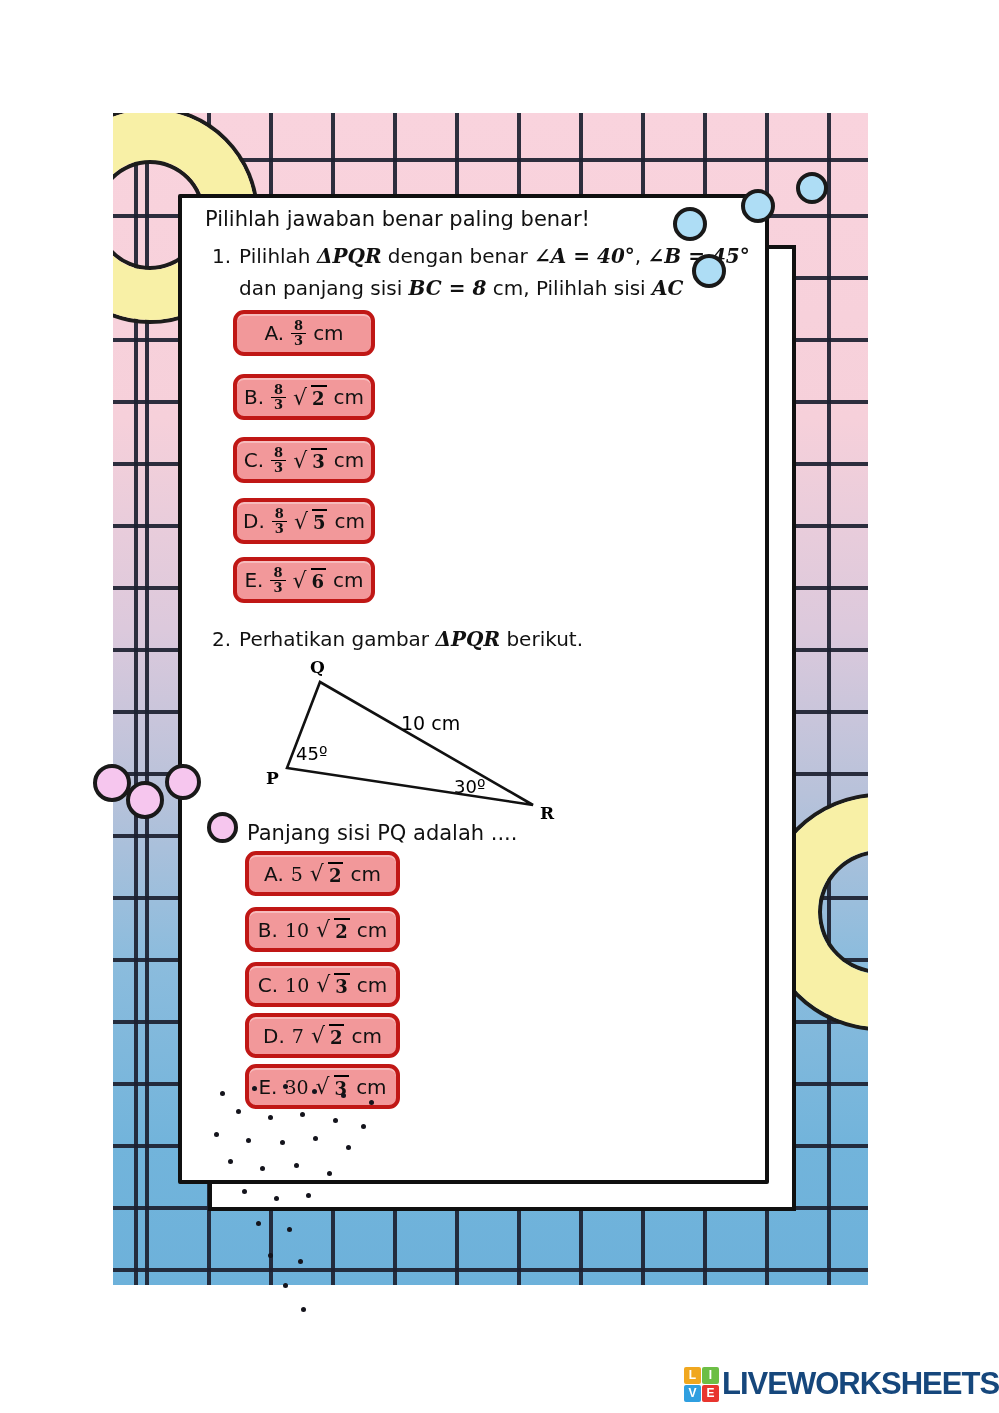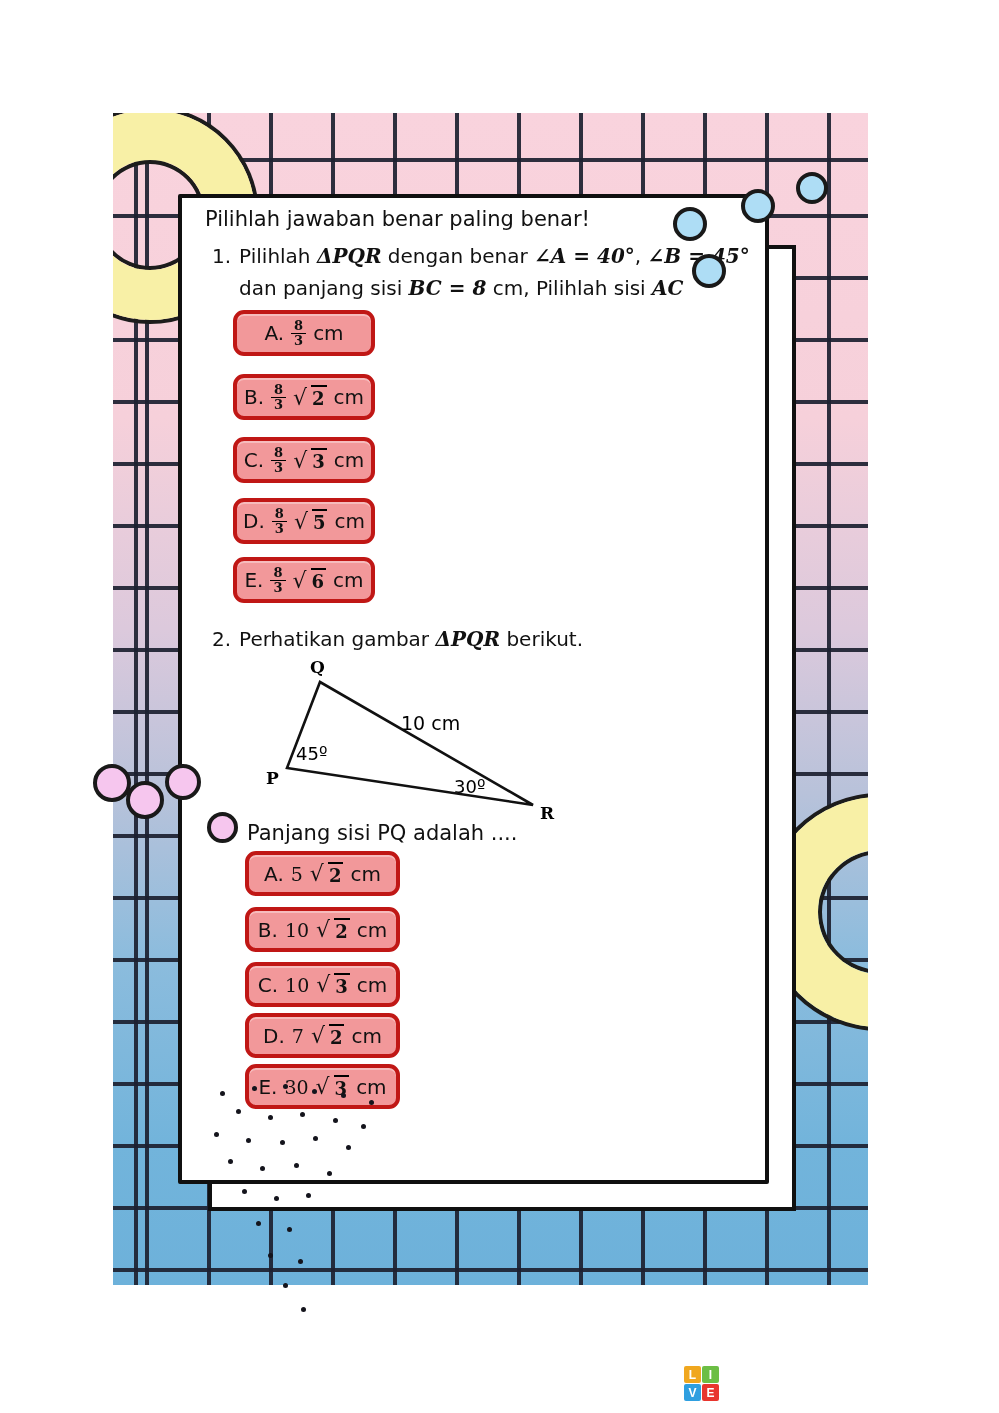--- a/index.html
+++ b/index.html
@@ -227,15 +227,16 @@
   <div class="confetti" style="left:283px;top:1283px;width:5px;height:5px;"></div>
   <div class="confetti" style="left:301px;top:1307px;width:5px;height:5px;"></div>
 
   <div class="logo">
     <div class="logo-grid">
       <div class="logo-sq sq-l">L</div>
       <div class="logo-sq sq-i">I</div>
       <div class="logo-sq sq-v">V</div>
       <div class="logo-sq sq-e">E</div>
     </div>
+    <div class="logo-text">LIVEWORKSHEETS</div>
   </div>
 
 </div>
 
 </body></html>

